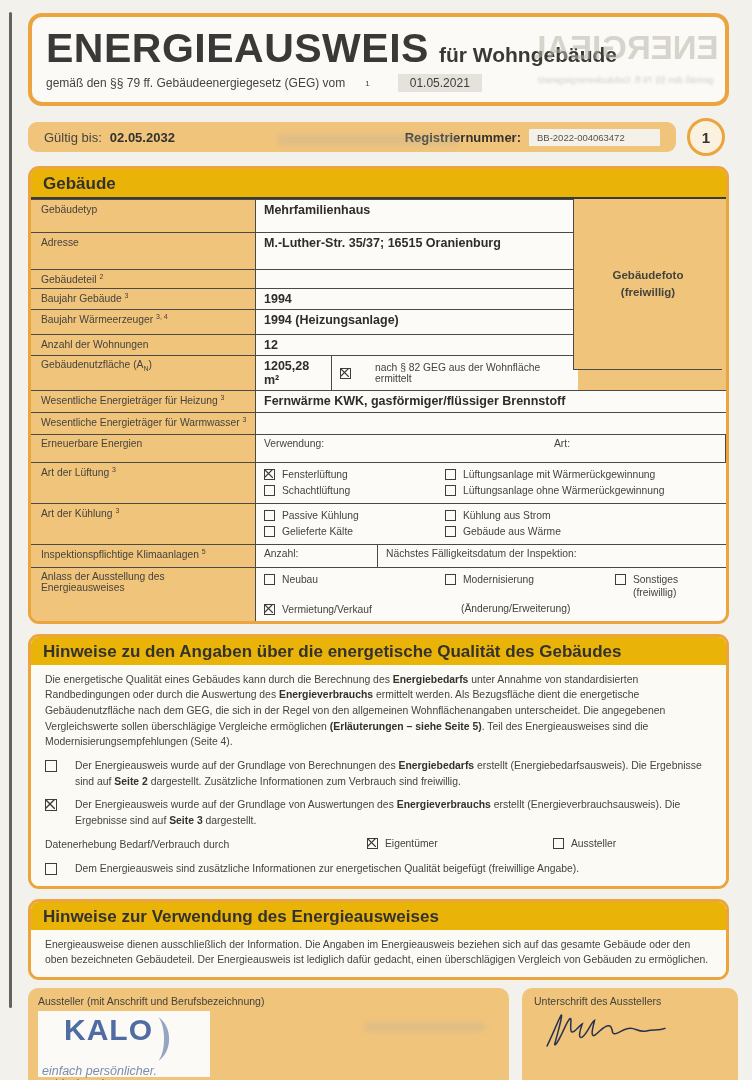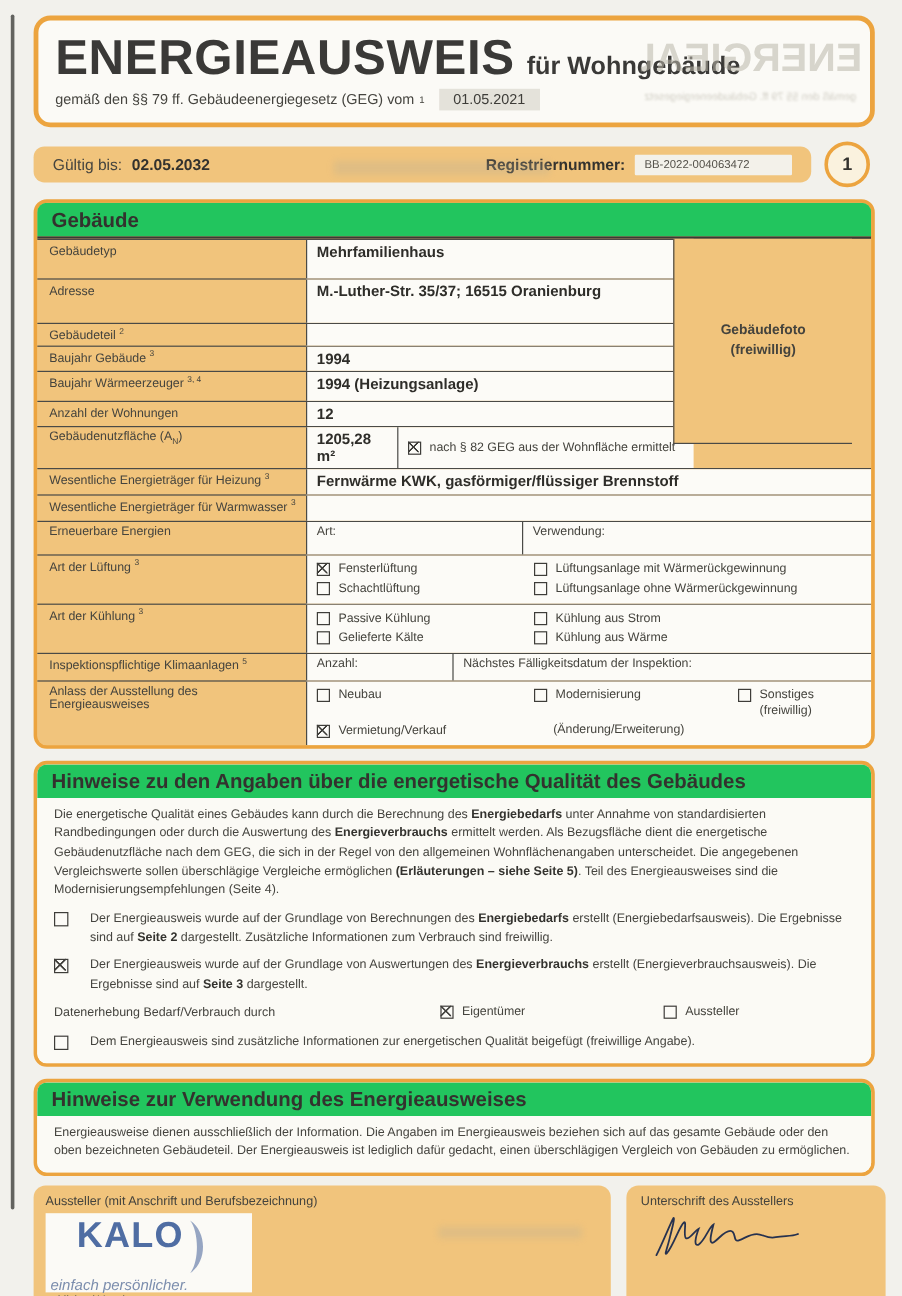--- a/index.html
+++ b/index.html
@@ -10,41 +10,41 @@
     color:#3e3d39;
   }
   .scan-line{position:absolute;left:9px;top:12px;width:3px;height:996px;background:#4a4a46;opacity:.85;border-radius:2px;}
   .content{position:absolute;left:28px;top:13px;width:701px;}
 
   
   .header-box{position:relative;border:4px solid #eca43f;border-radius:14px;background:#fbfaf6;padding:8px 16px 10px 14px;overflow:hidden;}
   .hrow1{display:flex;align-items:baseline;gap:10px;}
   .big-title{font-size:41px;font-weight:bold;letter-spacing:.5px;color:#3a3937;}
   .subtitle{font-size:21px;font-weight:bold;color:#3a3937;}
-  .hrow2{margin-top:2px;font-size:12px;display:flex;align-items:center;gap:4px;color:#45443f;}
+  .hrow2{margin-top:2px;font-size:12px;display:flex;align-items:center;gap:20px;color:#45443f;}
   .hrow2 sup{font-size:8px;}
   .date-box{background:#e4e2da;padding:2px 12px;margin-left:8px;color:#3e3d39;}
   .bleed-wrap{position:absolute;right:6px;top:10px;width:185px;height:72px;overflow:hidden;pointer-events:none;}
   .bleed-title{position:absolute;right:0;top:2px;transform:scaleX(-1);white-space:nowrap;font-weight:bold;font-size:33px;color:#bab6a9;opacity:.55;filter:blur(.6px);}
   .bleed-line{position:absolute;right:6px;top:48px;transform:scaleX(-1);white-space:nowrap;font-size:9px;color:#b5b1a4;opacity:.6;filter:blur(.8px);}
 
   
   .validity-row{margin-top:12px;display:flex;align-items:center;}
   .validity-band{position:relative;flex:0 0 648px;height:30px;background:#f1c47c;border-radius:9px;display:flex;align-items:center;padding:0 16px;box-sizing:border-box;}
   .v-label{font-size:13px;color:#45443f;}
   .v-date{font-size:13px;font-weight:bold;margin-left:8px;color:#33322e;}
   .reg-label{font-size:13px;font-weight:bold;margin-left:auto;color:#33322e;}
   .reg-box{background:#f3f1ea;margin-left:8px;padding:3px 8px;font-size:9.5px;color:#55524b;min-width:115px;border-radius:1px;}
   .page-circle{width:32px;height:32px;margin-left:11px;border:3px solid #eca43f;border-radius:50%;background:#faf2de;display:flex;align-items:center;justify-content:center;font-size:15px;font-weight:bold;color:#33322e;}
   .smudge{position:absolute;background:rgba(185,175,150,.30);filter:blur(2.5px);border-radius:3px;pointer-events:none;}
 
   
   .section{margin-top:10px;border:3px solid #eca43f;border-radius:11px;overflow:hidden;background:#fbfaf5;}
   .section.orange{background:#f1c47c;}
-  .sec-title{font-size:17px;font-weight:bold;color:#33322e;padding:5px 12px 3px 12px;background:#22c55e;}
+  .sec-title{font-size:17px;font-weight:bold;color:#33322e;padding:5px 12px 3px 12px;background:#eab308;}
 
   
   .b-table{position:relative;border-top:2px solid #3a3a36;}
   .b-row{display:flex;border-top:1px solid #4a4a46;background:#f1c47c;}
   .b-row:first-child{border-top:none;}
   .b-row.short{margin-right:148px;}
   .b-label{flex:0 0 224px;box-sizing:border-box;padding:3px 6px 2px 10px;font-size:10.3px;color:#44433d;}
   .b-label sup{font-size:7px;}
   .b-vwrap{flex:1;display:flex;background:#fcfbf7;border-left:1px solid #4a4a46;min-width:0;}
   .b-val{flex:1;box-sizing:border-box;padding:3px 8px;font-size:12.5px;font-weight:bold;color:#2e2d29;}
@@ -52,21 +52,21 @@
   .cellsplit{flex:none;border-right:1px solid #4a4a46;}
   .cbx{display:inline-block;width:9px;height:9px;border:1.4px solid #3e3d39;position:relative;flex:none;background:#fcfbf7;}
   .cbx.checked::before{content:"";position:absolute;left:-1px;top:-1px;width:9px;height:9px;
     background:linear-gradient(to top right,transparent 43%,#3e3d39 47%,#3e3d39 53%,transparent 57%),
                linear-gradient(to bottom right,transparent 43%,#3e3d39 47%,#3e3d39 53%,transparent 57%);}
   .opt{display:flex;align-items:flex-start;gap:7px;font-size:10.3px;color:#44433d;line-height:1.3;}
   .opt .cbx{margin-top:1px;}
   .optgrid{flex:1;display:grid;grid-template-columns:181px 1fr;gap:3px 0;padding:5px 8px;background:#fcfbf7;border-left:1px solid #4a4a46;}
   .optgrid.three{grid-template-columns:181px 170px 1fr;}
   .optsub{padding-left:16px;font-size:10.3px;color:#44433d;}
-  .photo-box{position:absolute;top:0;right:16px;width:148px;height:170px;background:#f1c47c;border-left:1px solid #4a4a46;border-bottom:1px solid #4a4a46;display:flex;flex-direction:column;align-items:center;justify-content:center;}
+  .photo-box{position:absolute;top:0;right:4px;width:148px;height:170px;background:#f1c47c;border-left:1px solid #4a4a46;border-bottom:1px solid #4a4a46;display:flex;flex-direction:column;align-items:center;justify-content:center;}
   .photo-box div{font-size:11.5px;font-weight:bold;color:#44433d;line-height:1.5;}
 
   
   .h32{min-height:32px}.h36{min-height:36px}.h18{min-height:18px}.h20{min-height:20px}
   .h24{min-height:24px}.h19{min-height:19px}.h21{min-height:21px}.h27{min-height:27px}
   .h35{min-height:35px}.h40{min-height:40px}.h22{min-height:22px}.h37{min-height:37px}
 
   
   .sec-body{background:#fbfaf5;padding:7px 14px 9px 14px;font-size:10.4px;line-height:1.5;color:#45443f;}
   .sec-body .b{font-weight:bold;color:#33322e;}
@@ -180,21 +180,21 @@
           <div class="b-label"><span>Anzahl der Wohnungen</span><sup></sup></div>
           <div class="b-vwrap">
               <div class="b-val">12</div>
             </div>
         </div>
 
         <div class="b-row short h19">
           <div class="b-label"><span>Gebäudenutzfläche (A</span><sub style="font-size:7px;">N</sub><span>)</span></div>
           <div class="b-vwrap">
             <div class="b-val cellsplit" style="width:76px;">1205,28 m²</div>
-            <div class="b-val plain" style="display:flex;align-items:center;gap:7px;">
+            <div class="b-val plain" style="display:flex;align-items:center;gap:24px;">
               <span class="cbx checked"></span>
               <span>nach § 82 GEG aus der Wohnfläche ermittelt</span>
             </div>
           </div>
         </div>
 
         <div class="b-row h21">
           <div class="b-label"><span>Wesentliche Energieträger für Heizung</span> <sup>3</sup></div>
           <div class="b-vwrap">
               <div class="b-val">Fernwärme KWK, gasförmiger/flüssiger Brennstoff</div>
@@ -204,22 +204,22 @@
         <div class="b-row h21">
           <div class="b-label"><span>Wesentliche Energieträger für Warmwasser</span> <sup>3</sup></div>
           <div class="b-vwrap">
               <div class="b-val"></div>
             </div>
         </div>
 
         <div class="b-row h27">
           <div class="b-label"><span>Erneuerbare Energien</span></div>
           <div class="b-vwrap">
+            <div class="b-val plain">Verwendung:</div>
             <div class="b-val plain cellsplit" style="width:180px;">Art:</div>
-            <div class="b-val plain">Verwendung:</div>
           </div>
         </div>
 
         <div class="b-row h35">
           <div class="b-label"><span>Art der Lüftung</span> <sup>3</sup></div>
           <div class="optgrid">
             <div class="opt">
                 <span class="cbx checked"></span>
                 <span>Fensterlüftung</span>
               </div>
@@ -248,21 +248,21 @@
             <div class="opt">
                 <span class="cbx"></span>
                 <span>Kühlung aus Strom</span>
               </div>
             <div class="opt">
                 <span class="cbx"></span>
                 <span>Gelieferte Kälte</span>
               </div>
             <div class="opt">
                 <span class="cbx"></span>
-                <span>Kühlung aus Wärme</span>
+                <span>Gebäude aus Wärme</span>
               </div>
           </div>
         </div>
 
         <div class="b-row h22">
           <div class="b-label"><span>Inspektionspflichtige Klimaanlagen</span> <sup>5</sup></div>
           <div class="b-vwrap">
             <div class="b-val plain cellsplit" style="width:122px;">Anzahl:</div>
             <div class="b-val plain">Nächstes Fälligkeitsdatum der Inspektion:</div>
           </div>

